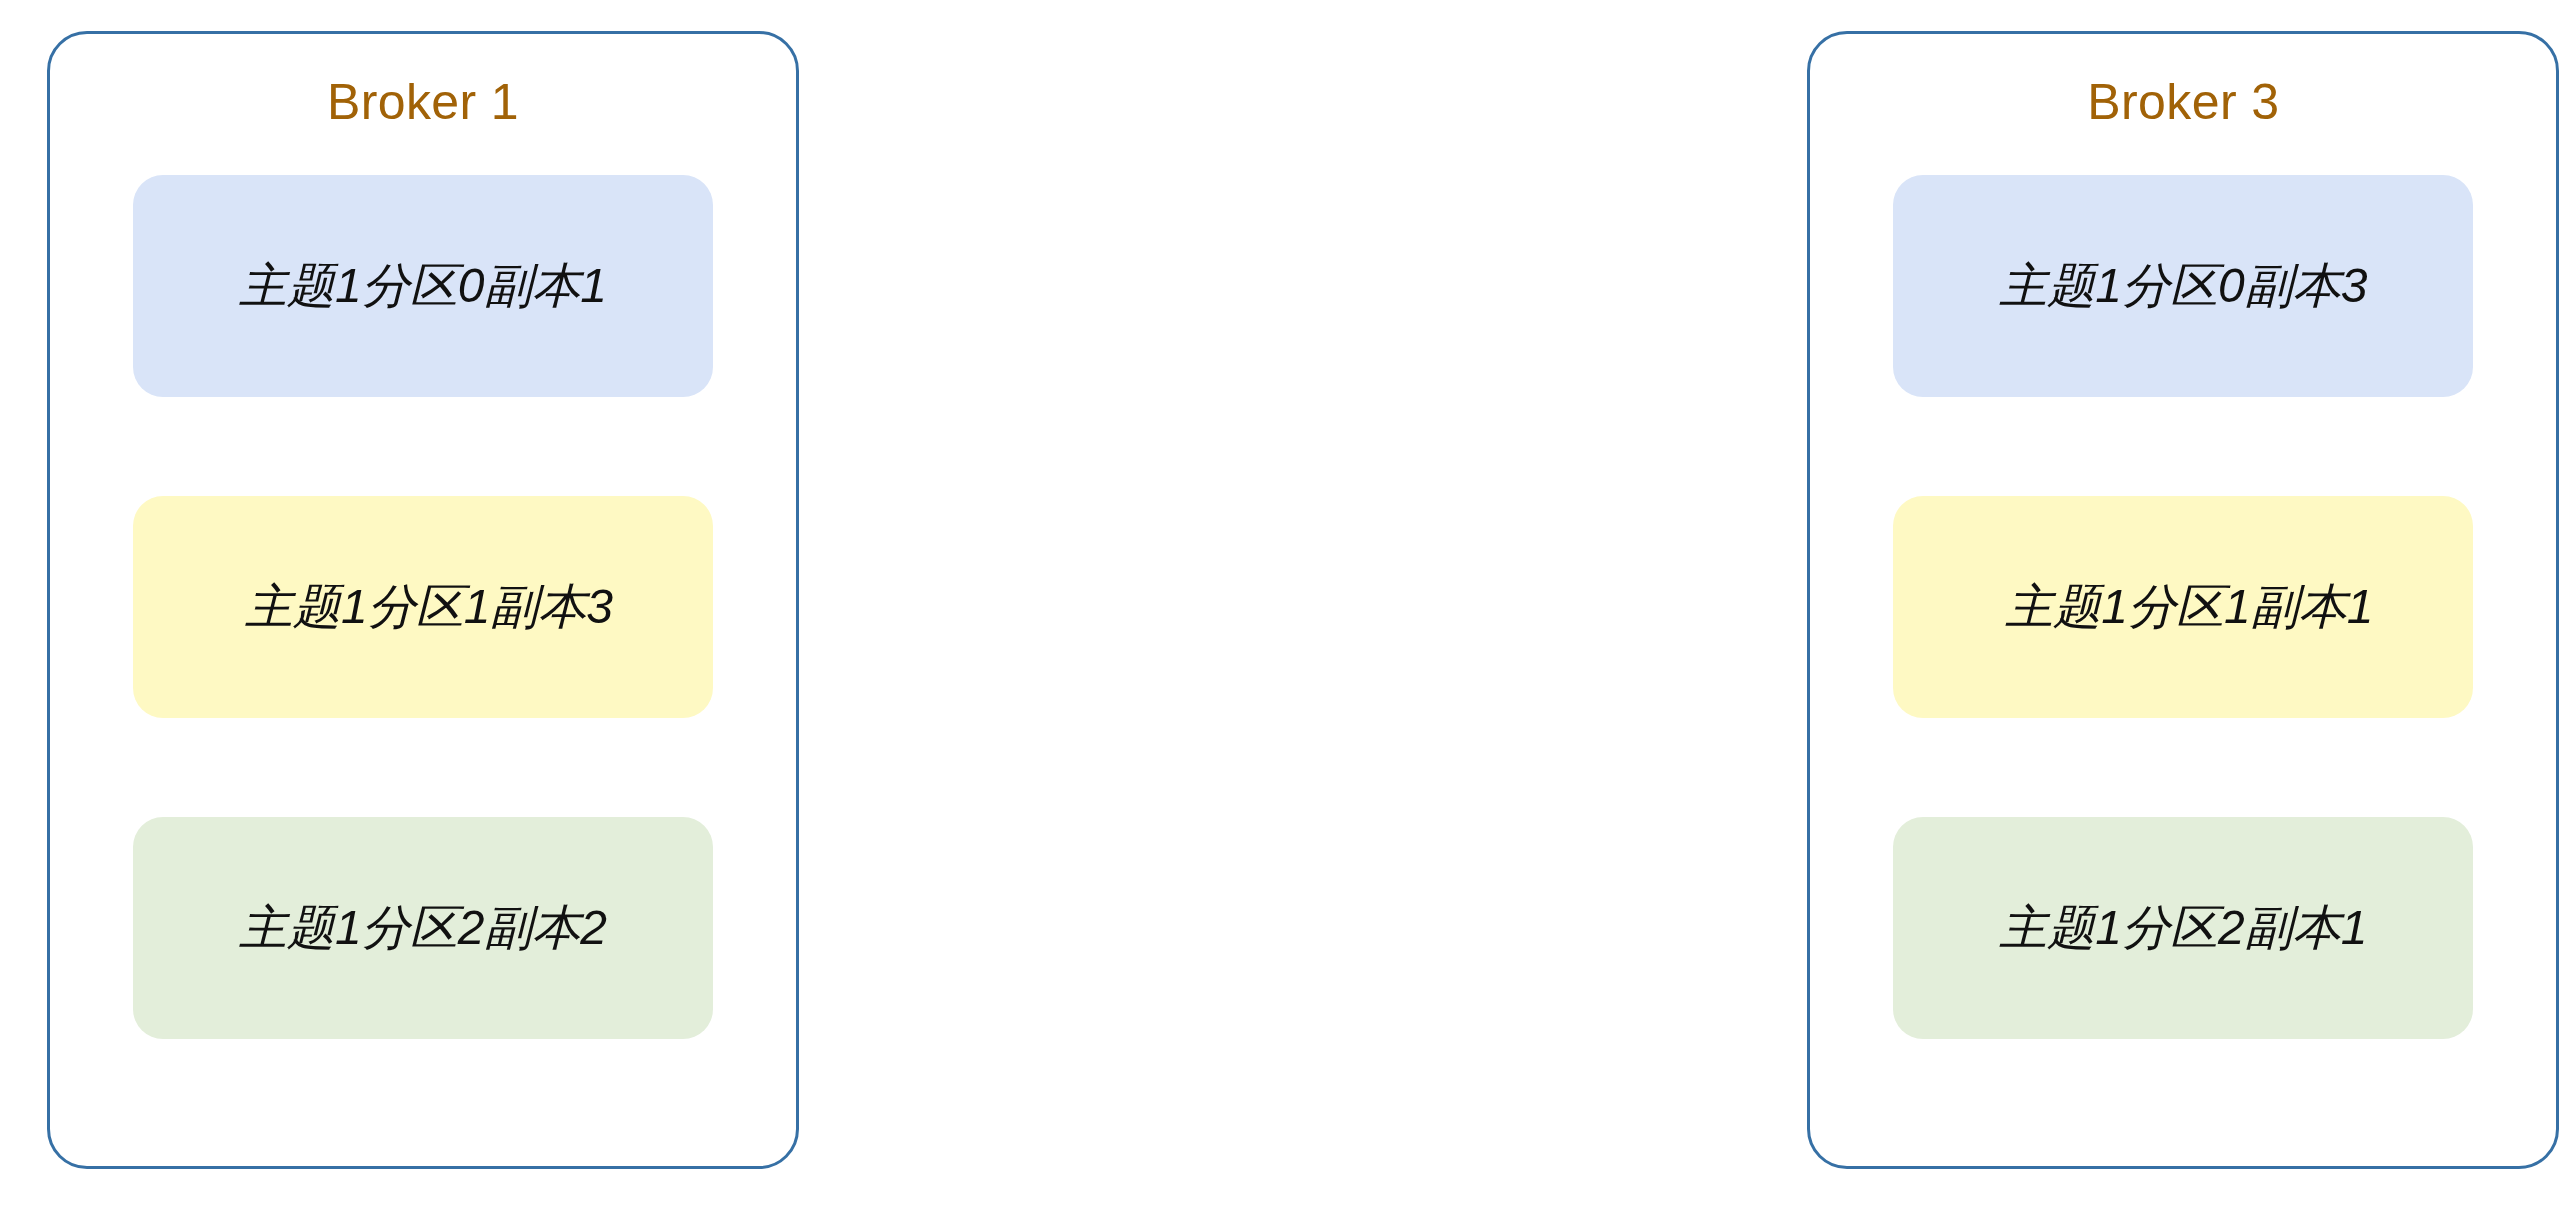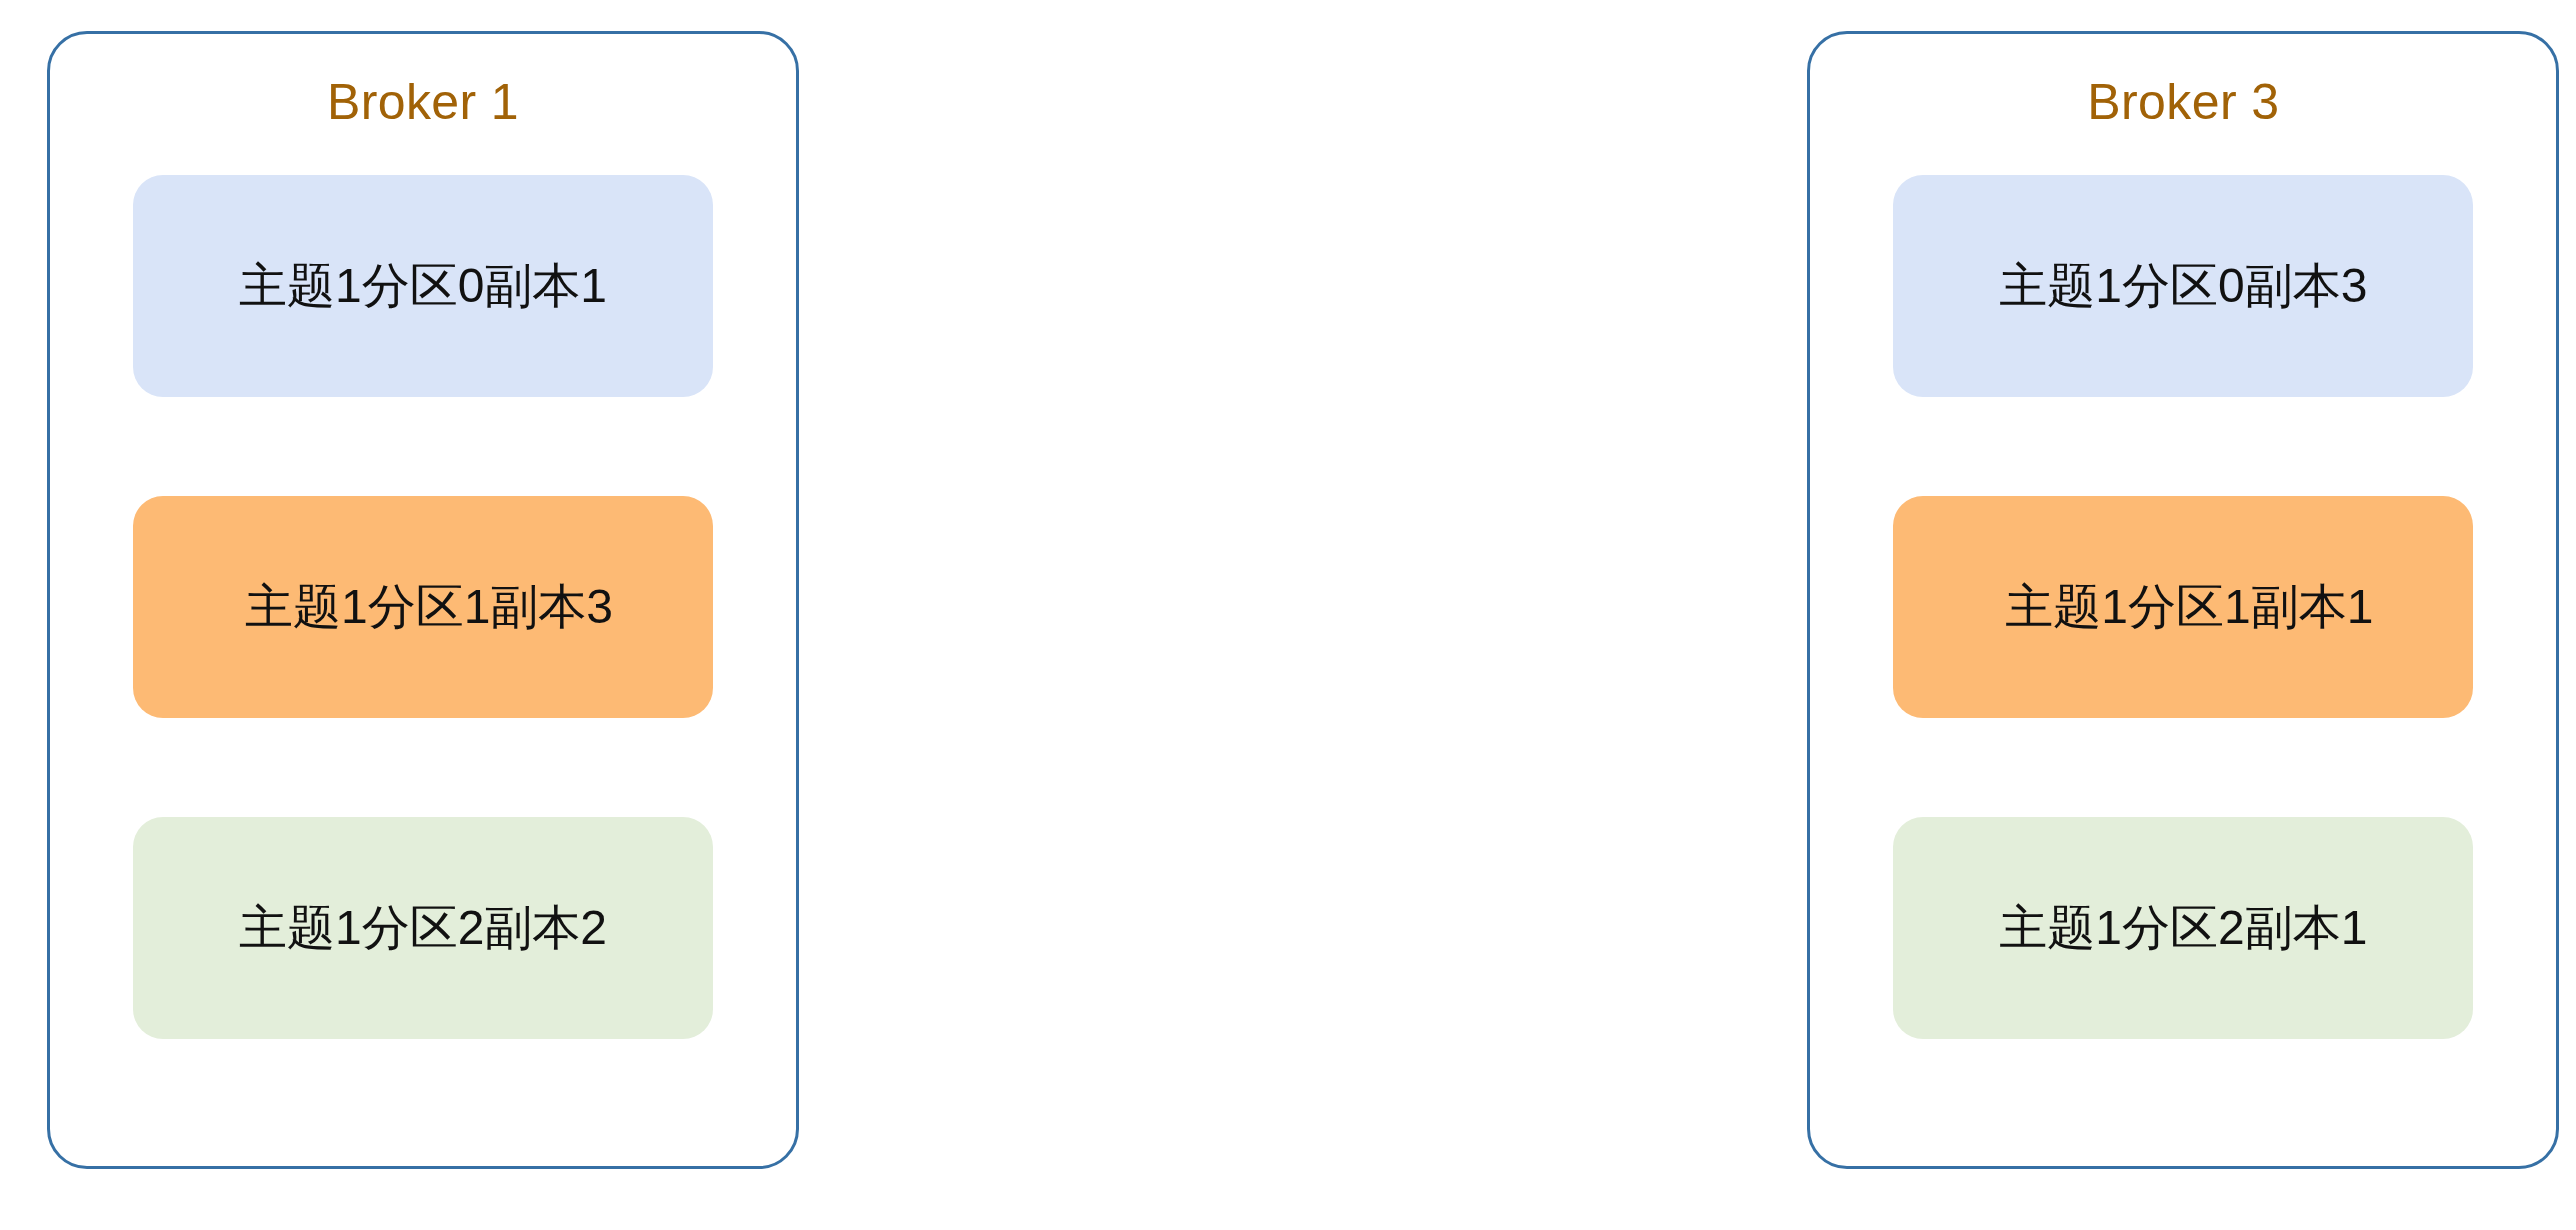--- a/index.html
+++ b/index.html
@@ -64,32 +64,33 @@
     gap: 99px;
   }
   .partition {
     width: 580px;
     height: 222px;
     border-radius: 30px;
     display: flex;
     align-items: center;
     justify-content: center;
     box-sizing: border-box;
+    font-style: italic;
   }
   .partition-label {
     font-size: 48px;
     line-height: 1;
     color: #111111;
     font-weight: 400;
     white-space: nowrap;
     user-select: none;
   }
   
   .partition[data-color="blue"]   { background: #D9E4F8; }
-  .partition[data-color="orange"] { background: #fdba74; padding-left: 12px; }
+  .partition[data-color="orange"] { background: #fef9c3; padding-left: 12px; }
   .partition[data-color="green"]  { background: #E3EEDA; }
 </style>
 </head>
 <body>
 
 <div id="canvas">
   <div class="brokers-row">
 
     <div class="broker">
       <div class="broker-title">Broker 1</div>

